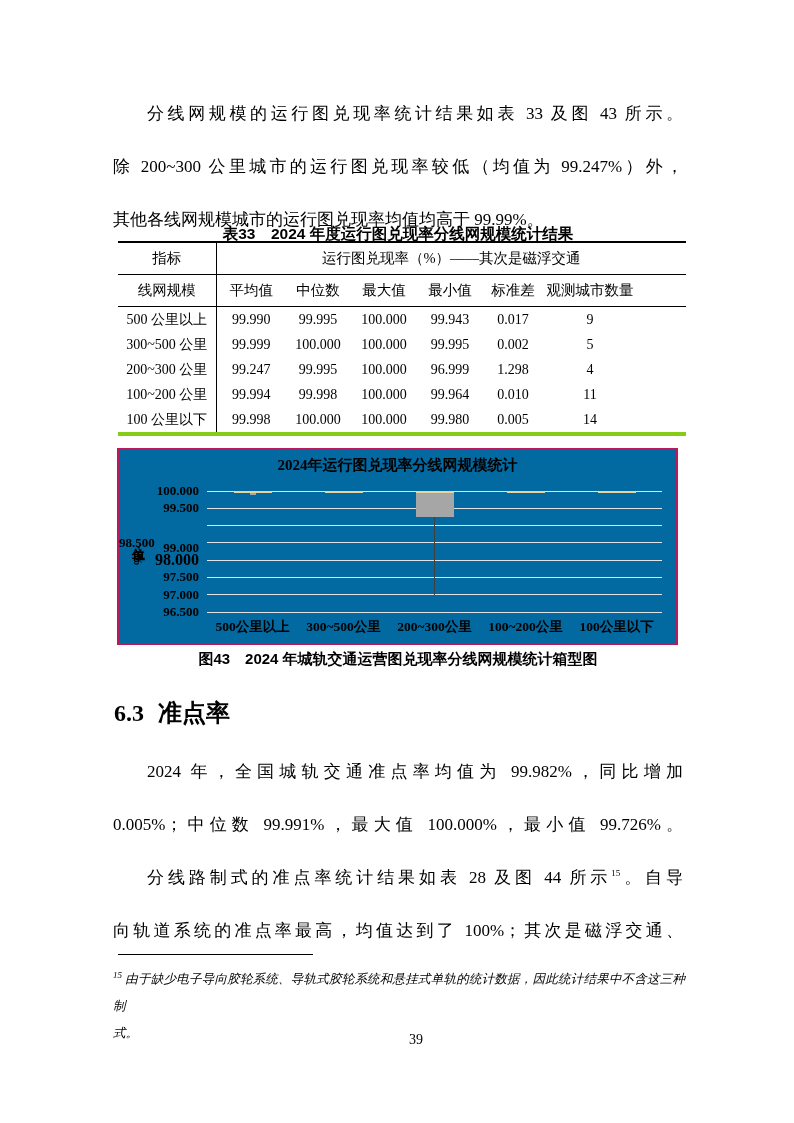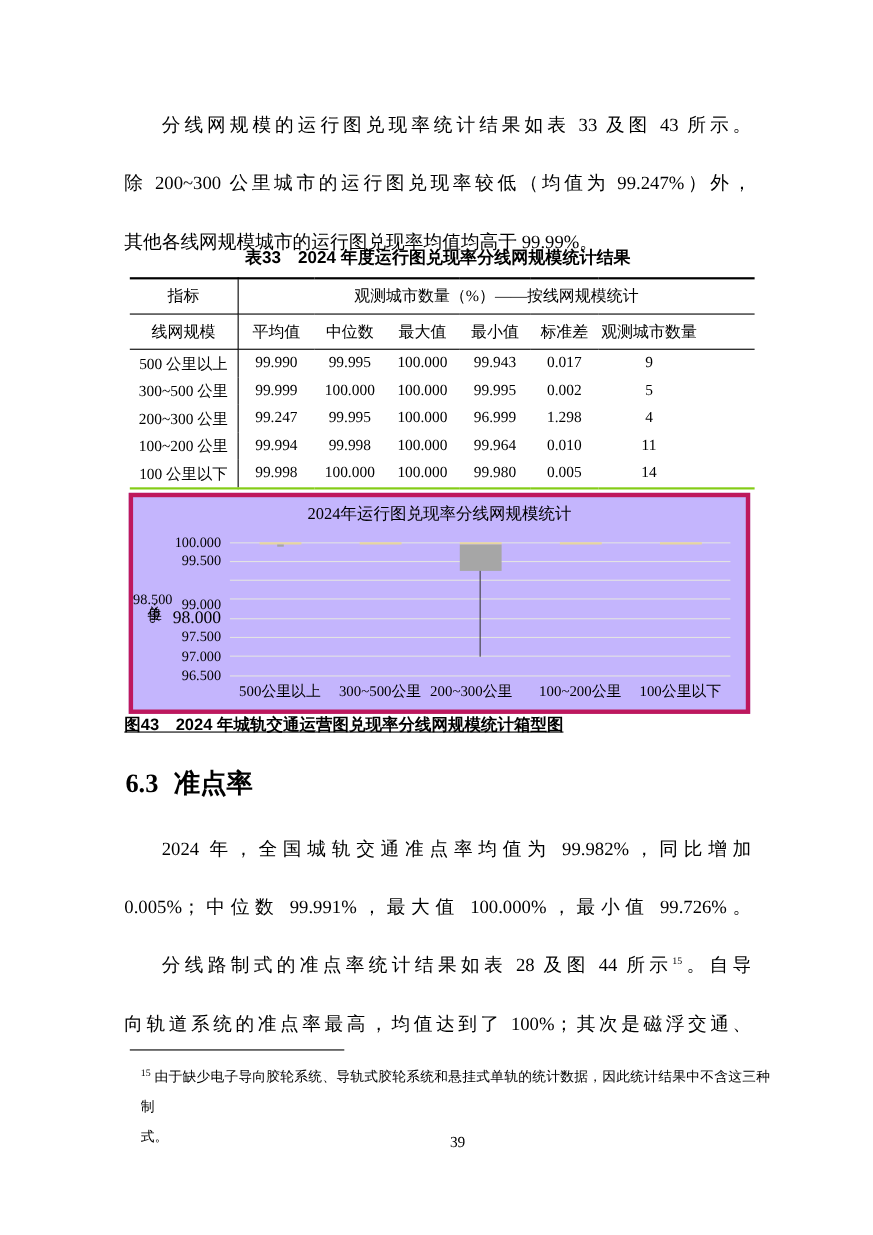--- a/index.html
+++ b/index.html
@@ -16,59 +16,59 @@
   .indent { text-indent:2em; }
   sup.fnref { font-size:9px; vertical-align:super; line-height:0; }
 
   
   .tbl-title {
     position:absolute; top:224px; left:113px; width:570px; text-align:center;
     font-family:"Liberation Sans","DejaVu Sans",sans-serif;
     font-weight:bold; font-size:15.5px;
   }
   table.stat {
-    position:absolute; top:252px; left:118px; width:568px;
+    position:absolute; top:241px; left:118px; width:568px;
     border-collapse:collapse; table-layout:fixed;
-    border-top:2px solid #000; border-bottom:2px solid #84cc16;
+    border-top:2px solid #000; border-bottom:4px solid #84cc16;
     font-size:14px;
   }
   table.stat td { text-align:center; vertical-align:middle; padding:0; }
   table.stat tr.h1 td, table.stat tr.h2 td { height:31px; border-bottom:1px solid #000; font-size:14.5px; }
   table.stat tr.b td { height:25px; }
   table.stat td.c1 { border-right:1px solid #000; }
   table.stat td.last { padding-right:50px; }
 
   
   .chart {
     position:absolute; top:448px; left:117px; width:557px; height:193px;
-    border:4px solid #be185d; background:#c4b5fd;
+    border:2px solid #be185d; background:#0369a1;font-weight:bold;
   }
   .chart-title {
     position:absolute; top:6px; left:0; width:100%; text-align:center;
     font-size:15px; color:#000;
   }
   .y-axis-label {
     position:absolute; left:10px; top:41px; height:121px;
     writing-mode:vertical-rl; text-orientation:mixed;
     display:flex; align-items:center; justify-content:center;
     font-size:13px; letter-spacing:1px;
   }
   .fig-caption {
-    position:absolute; top:650px; left:113px; width:570px; 
+    position:absolute; top:650px; left:113px; width:570px; text-align:center;
     font-family:"Liberation Sans","DejaVu Sans",sans-serif;
-    font-weight:bold; font-size:15px;text-decoration:underline;
+    font-weight:bold; font-size:15px;
   }
   .section-heading {
     position:absolute; top:698px; left:114px;
     font-weight:bold; font-size:24px; line-height:30px;
   }
   .sec-gap { display:inline-block; width:14px; }
 
   .fn-sep { position:absolute; top:954px; left:118px; width:195px; border-top:1px solid #000; }
-  .footnote { position:absolute; top:966px; left:128px; width:572px; font-size:12.5px; }
+  .footnote { position:absolute; top:966px; left:113px; width:572px; font-size:12.5px;font-style:italic; }
   .footnote .fline { line-height:27px; }
   .page-number { position:absolute; top:1032px; left:0; width:100%; text-align:center; font-size:14px;padding-left:19px; }
 </style>
 </head>
 <body>
 
 <div class="page">
 
   <div class="para" style="top:87px;">
     <div class="line line-j indent">分线网规模的运行图兑现率统计结果如表 33 及图 43 所示。</div>
@@ -83,21 +83,21 @@
         <col style="width:70px">
         <col style="width:64px">
       <col style="width:68px">
         <col style="width:64px">
         <col style="width:62px">
         <col style="width:142px">
     </colgroup>
     <tbody>
       <tr class="h1">
         <td class="c1">指标</td>
-        <td colspan="6">观测城市数量（%）——按线网规模统计</td>
+        <td colspan="6">运行图兑现率（%）——其次是磁浮交通</td>
       </tr>
       <tr class="h2">
         <td class="c1">线网规模</td>
         <td>平均值</td>
         <td>中位数</td>
         <td>最大值</td>
         <td>最小值</td>
         <td>标准差</td>
         <td class="last">观测城市数量</td>
       </tr>
@@ -165,21 +165,21 @@
       <div style="position: absolute; left: 88px; top: 109.643px; width: 455px; height: 1px; background: rgb(227, 227, 227);"></div>
       <div style="position: absolute; left: 0px; top: 102.143px; width: 80px; text-align: right; font-size: 16px; line-height: 16px;">98.000</div>
       <div style="position: absolute; left: 88px; top: 126.929px; width: 455px; height: 1px; background: rgb(227, 227, 227);"></div>
       <div style="position: absolute; left: 0px; top: 119.429px; width: 80px; text-align: right; font-size: 13px; line-height: 16px;">97.500</div>
       <div style="position: absolute; left: 88px; top: 144.214px; width: 455px; height: 1px; background: rgb(227, 227, 227);"></div>
       <div style="position: absolute; left: 0px; top: 136.714px; width: 80px; text-align: right; font-size: 13px; line-height: 16px;">97.000</div>
       <div style="position: absolute; left: 88px; top: 161.5px; width: 455px; height: 1px; background: rgb(227, 227, 227);"></div>
       <div style="position: absolute; left: 0px; top: 154px; width: 80px; text-align: right; font-size: 13px; line-height: 16px;">96.500</div>
       <div style="position: absolute; left: 88px; top: 169px; width: 91px; text-align: center; font-size: 13.5px; line-height: 16px;">500公里以上</div>
       <div style="position: absolute; left: 179px; top: 169px; width: 91px; text-align: center; font-size: 13.5px; line-height: 16px;">300~500公里</div>
-      <div style="position: absolute; left: 270px; top: 169px; width: 91px; text-align: left; font-size: 13.5px; line-height: 16px;">200~300公里</div>
+      <div style="position: absolute; left: 270px; top: 169px; width: 91px; text-align: center; font-size: 13.5px; line-height: 16px;">200~300公里</div>
       <div style="position: absolute; left: 361px; top: 169px; width: 91px; text-align: center; font-size: 13.5px; line-height: 16px;">100~200公里</div>
       <div style="position: absolute; left: 452px; top: 169px; width: 91px; text-align: center; font-size: 13.5px; line-height: 16px;">100公里以下</div>
       <div style="position: absolute; left: 114.5px; top: 41px; width: 38px; height: 2px; background: rgb(230, 213, 160);"></div>
       <div style="position: absolute; left: 130.5px; top: 43px; width: 6px; height: 2px; background: rgb(166, 166, 166);"></div>
       <div style="position: absolute; left: 205.5px; top: 41px; width: 38px; height: 2px; background: rgb(230, 213, 160);"></div>
       <div style="position: absolute; left: 296.5px; top: 41px; width: 38px; height: 2px; background: rgb(230, 213, 160);"></div>
       <div style="position: absolute; left: 296.5px; top: 43px; width: 38px; height: 24.0323px; background: rgb(166, 166, 166);"></div>
       <div style="position: absolute; left: 315px; top: 67.0323px; width: 1px; height: 77.7166px; background: rgb(64, 64, 64);"></div>
       <div style="position: absolute; left: 387.5px; top: 41px; width: 38px; height: 2px; background: rgb(230, 213, 160);"></div>
       <div style="position: absolute; left: 478.5px; top: 41px; width: 38px; height: 2px; background: rgb(230, 213, 160);"></div>

